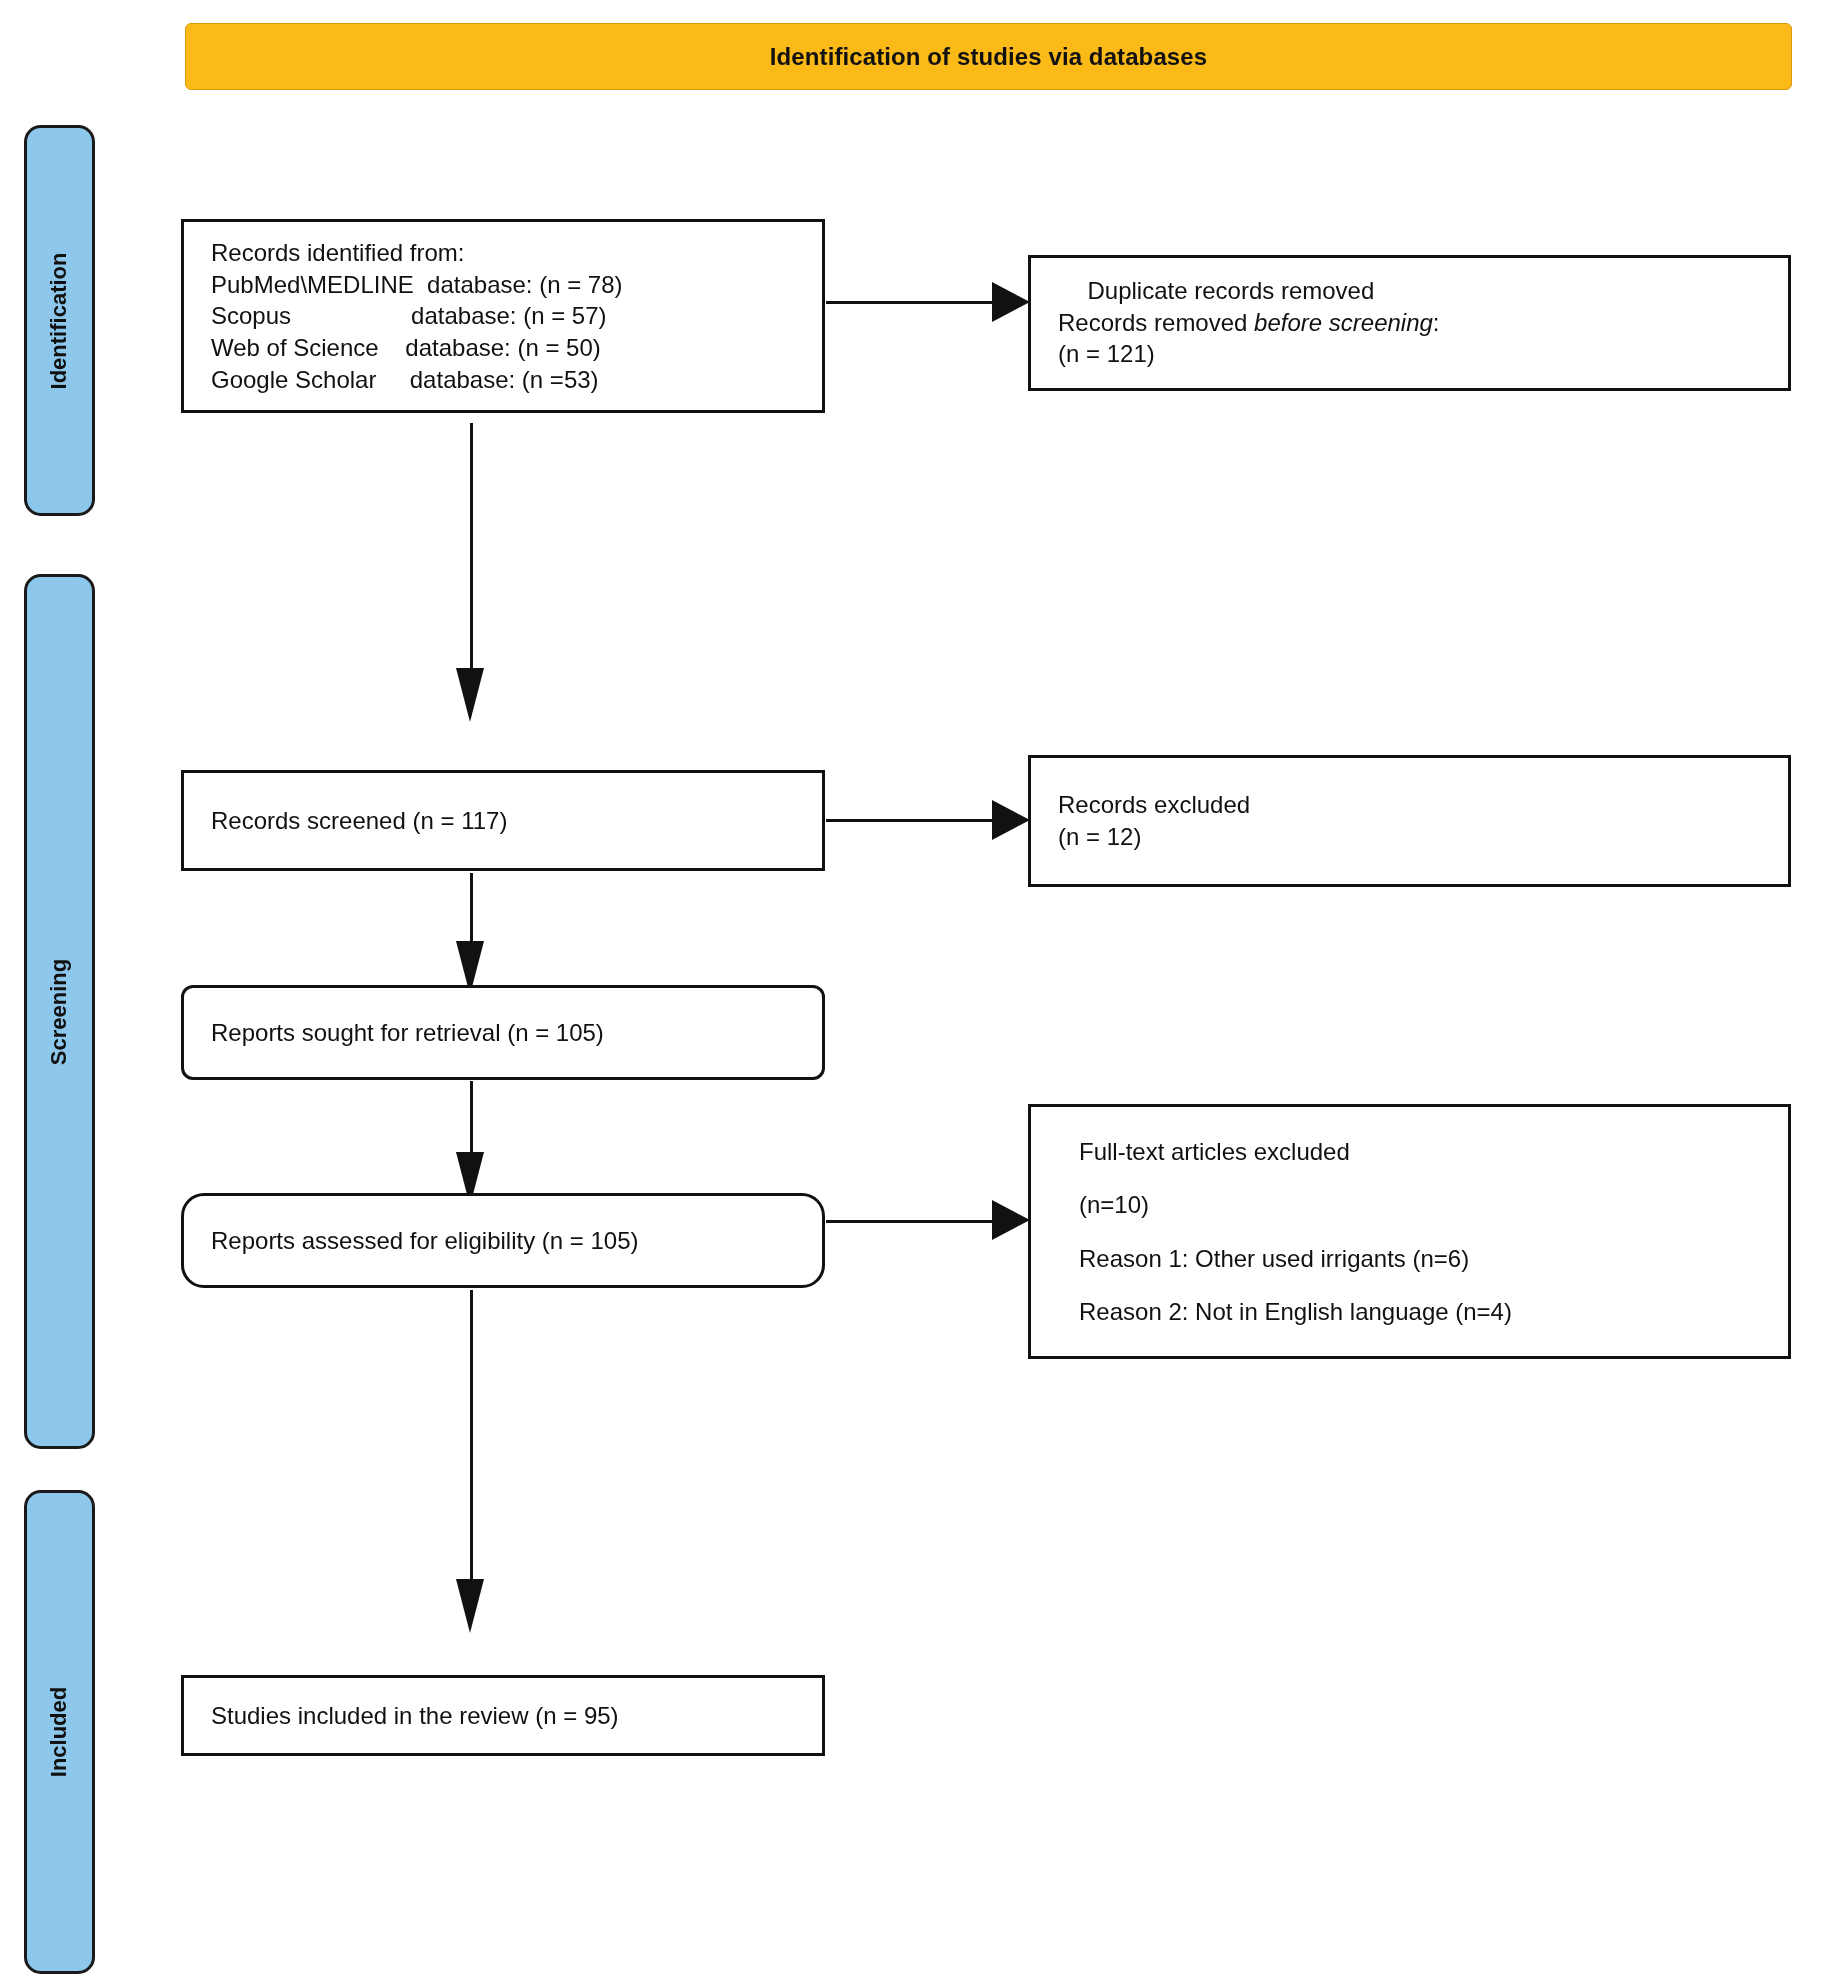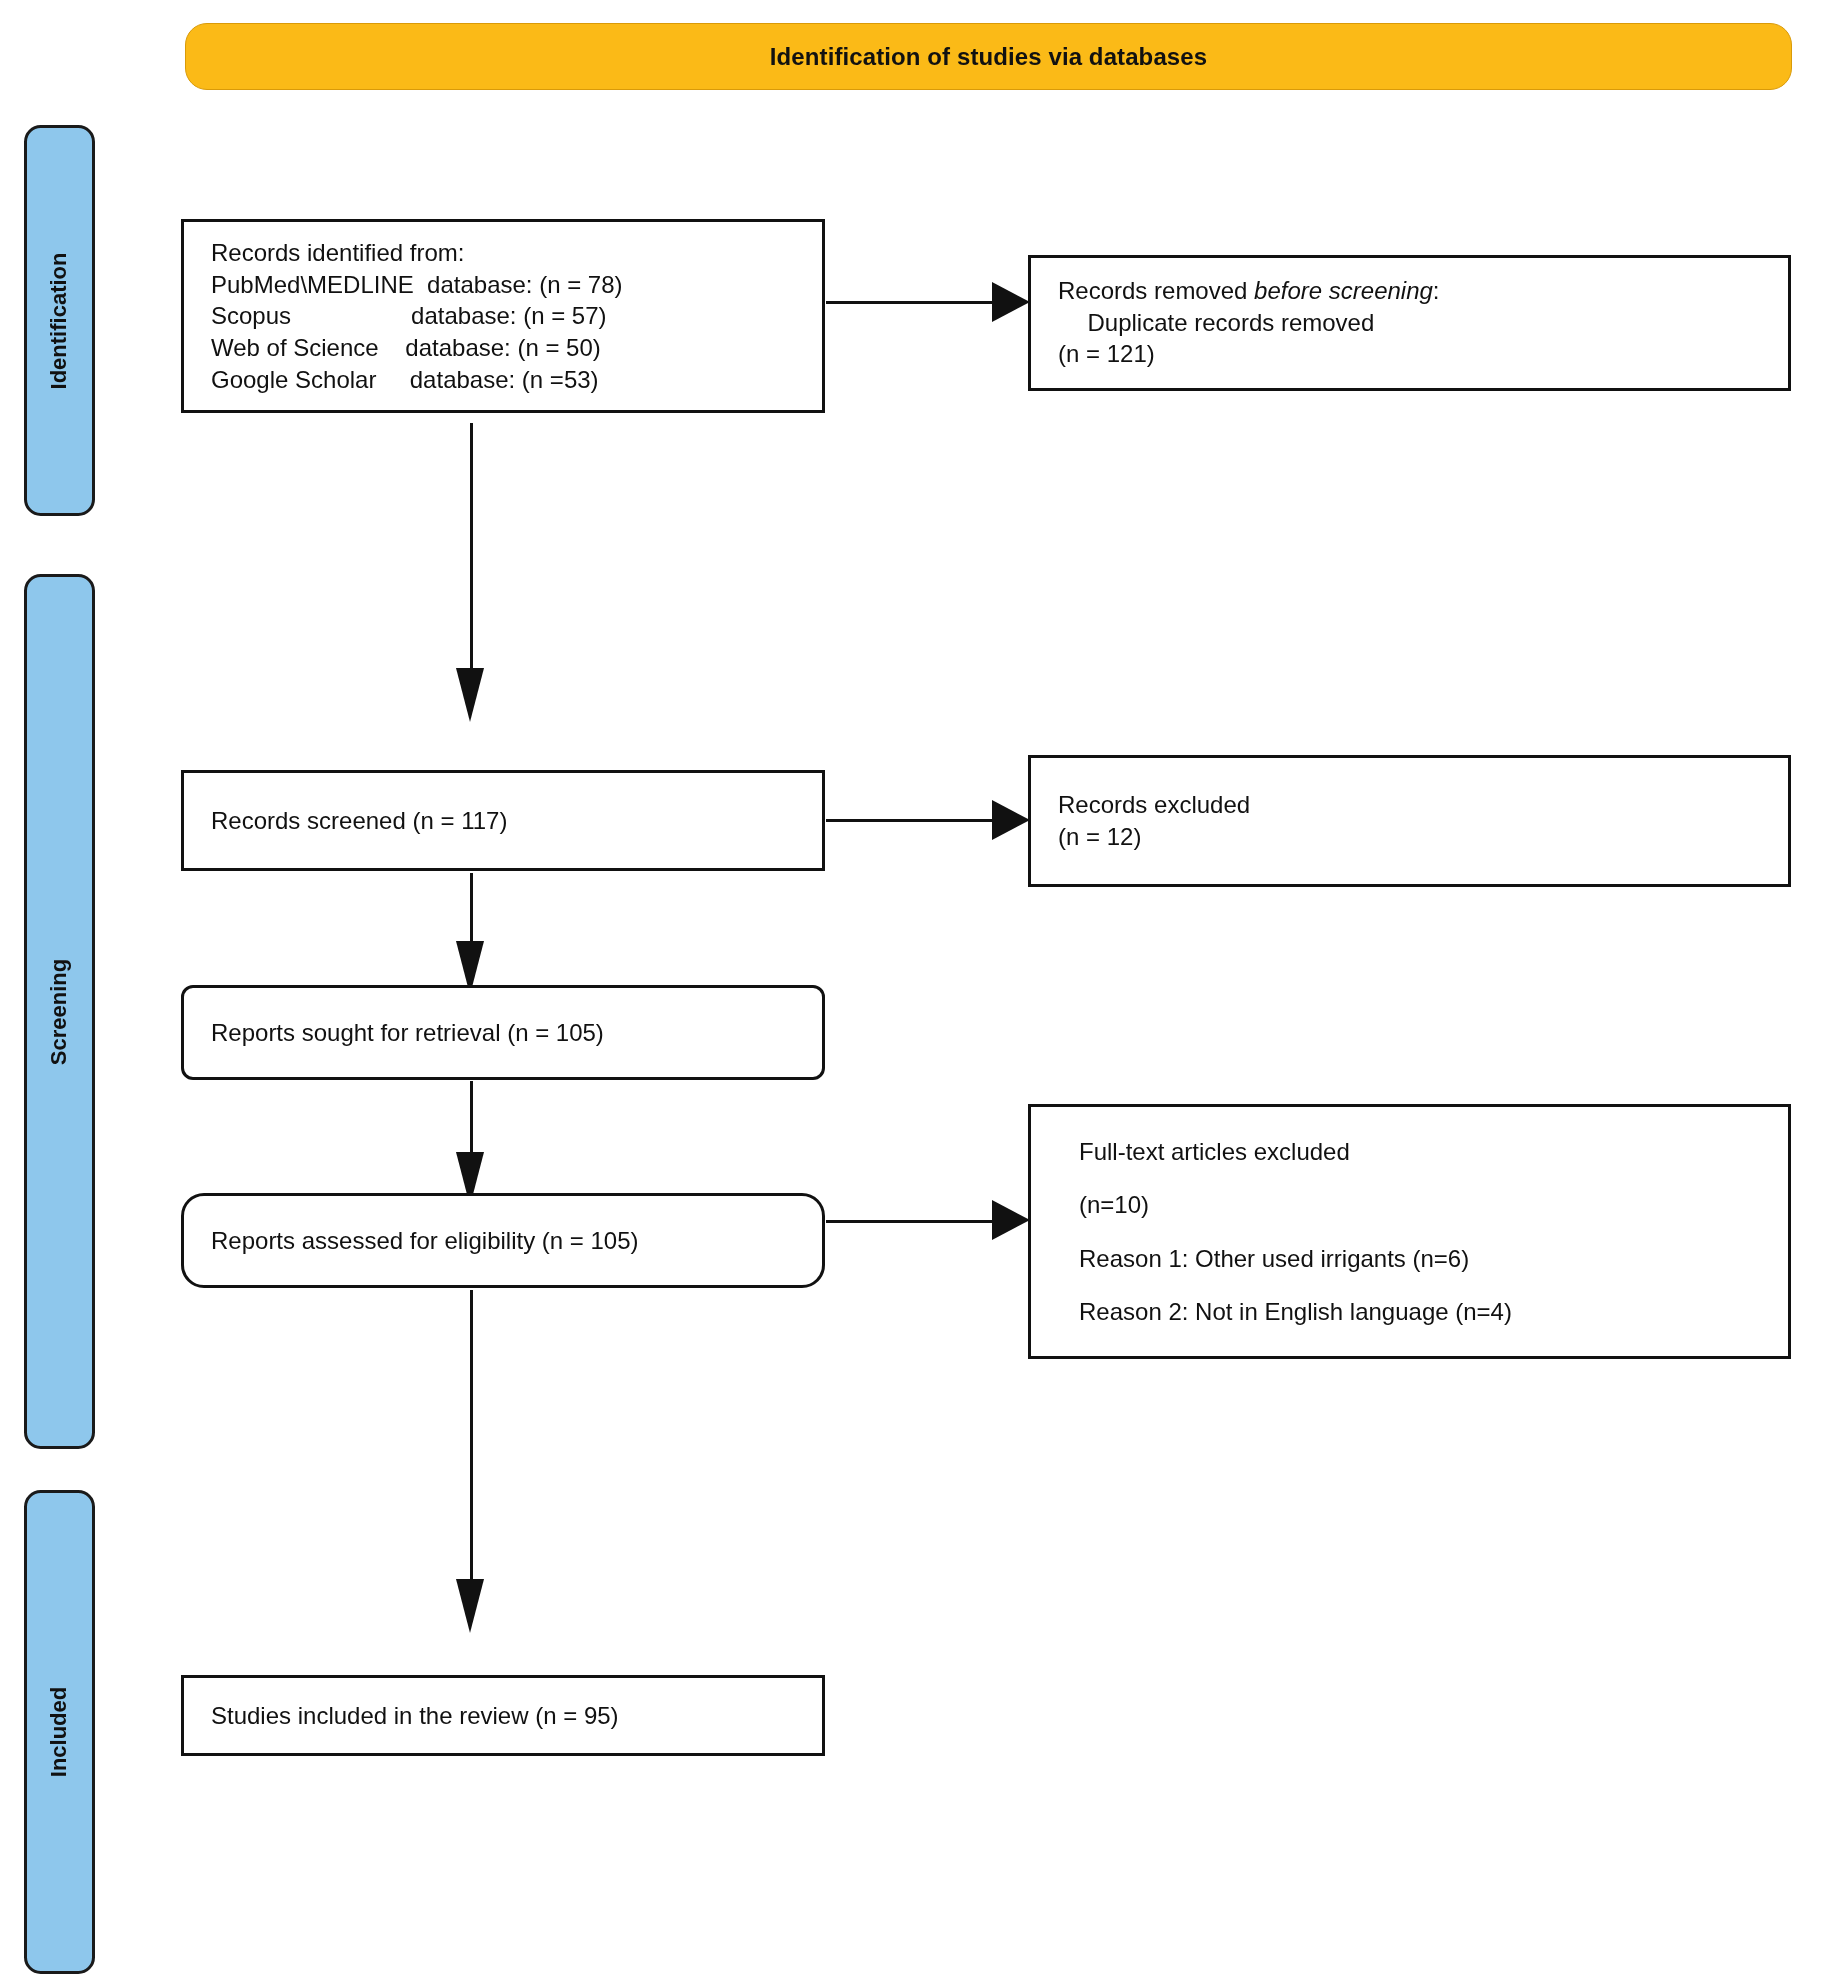--- a/index.html
+++ b/index.html
@@ -20,21 +20,21 @@
 
   
   .banner {
     position: absolute;
     left: 185px;
     top: 23px;
     width: 1607px;
     height: 67px;
     background: #FBBA17;
     border: 1.9px solid #D99A09;
-    border-radius: 22px;
+    border-radius: 6px;
     box-sizing: border-box;
     display: flex;
     align-items: center;
     justify-content: center;
   }
   .banner-text {
     font-size: 24px;
     font-weight: bold;
     color: #111111;
     letter-spacing: 0.1px;
@@ -146,22 +146,22 @@
       <div class="box-line">Web of Science    database: (n = 50)</div>
       <div class="box-line">Google Scholar     database: (n =53)</div>
     </div>
   </div>
 
   <div class="arrow-h-line" style="left:826px; top:301px; width:170px;"></div>
   <div class="arrow-h-head" style="left:992px; top:282px;"></div>
 
   <div class="box" style="left:1028px; top:255px; width:763px; height:136px;">
     <div class="box-inner">
+      <div class="box-line indent">Duplicate records removed</div>
       <div class="box-line"><span>Records removed </span><span class="ital">before screening</span><span>:</span></div>
-      <div class="box-line indent">Duplicate records removed</div>
       <div class="box-line">(n = 121)</div>
     </div>
   </div>
 
   <div class="arrow-v-line" style="left:470px; top:423px; height:247px;"></div>
   <div class="arrow-v-head" style="left:456px; top:668px;"></div>
 
   <div class="box" style="left:181px; top:770px; width:644px; height:101px;">
     <div class="box-inner">
       <div class="box-line">Records screened (n = 117)</div>

